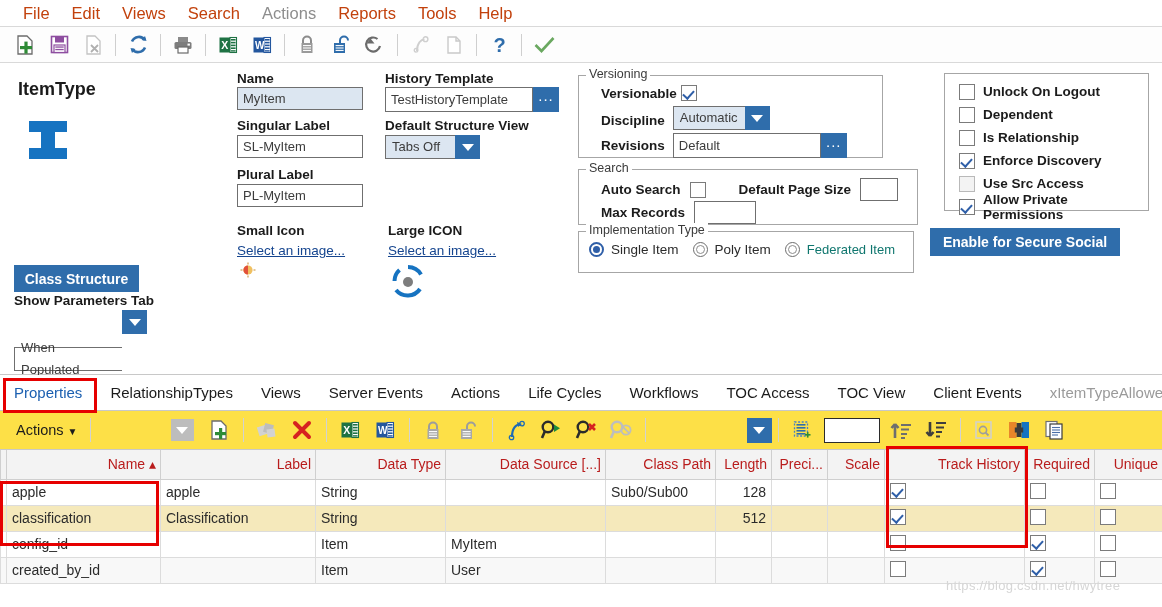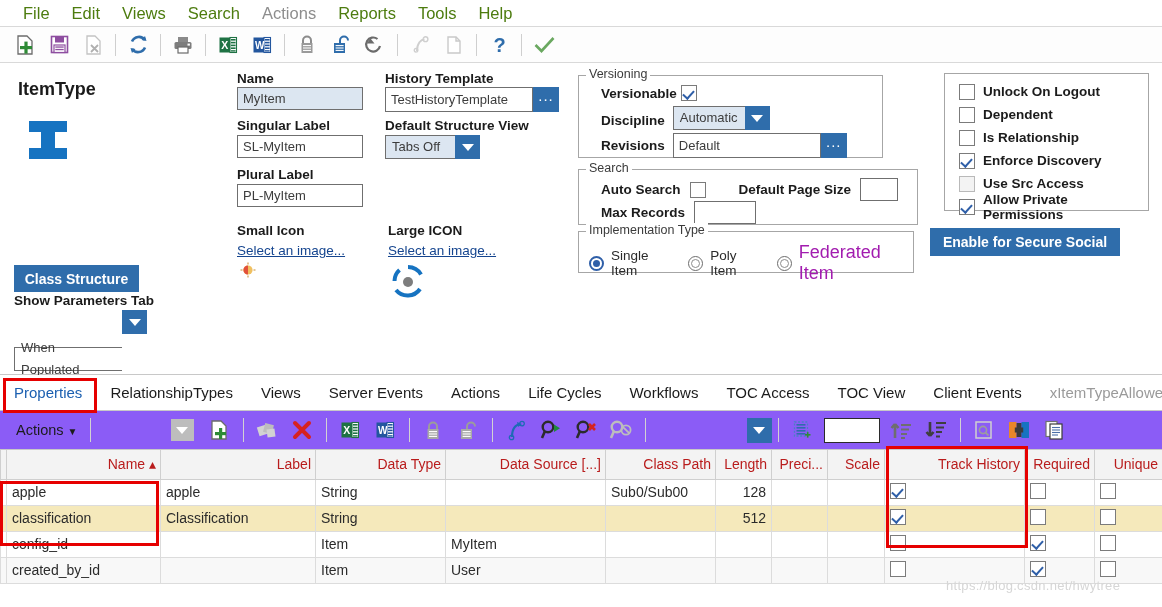--- a/index.html
+++ b/index.html
@@ -13,21 +13,21 @@
   }
   #app { position: relative; width: 1162px; height: 607px; }
 
   
   .menubar {
     position: absolute; top: 0; left: 0; width: 1162px; height: 27px;
     background: #ffffff; border-bottom: 1px solid #d9d9d9;
     display: flex; align-items: center; padding-left: 12px;
   }
   .menubar .mi {
-    font-size: 16.5px; color: #4d7c0f; padding: 0 11px; line-height: 27px;
+    font-size: 16.5px; color: #c2410c; padding: 0 11px; line-height: 27px;
     cursor: default; white-space: nowrap;
   }
   .menubar .mi.dim { color: #8d8d8d; }
 
   
   .toolbar {
     position: absolute; top: 27px; left: 0; width: 1162px; height: 36px;
     background: #fdfdfd; border-bottom: 1px solid #d9d9d9;
     display: flex; align-items: center; padding-left: 8px; gap: 0px;
   }
@@ -129,21 +129,21 @@
   .tab {
     font-size: 15px; color: #1b1b1b; padding: 0 14px; height: 34px;
     line-height: 34px; white-space: nowrap; cursor: default;
   }
   .tab.active { color: #1b5fb0; }
   .tab.dim { color: #9a9a9a; }
 
   
   .gtoolbar {
     position: absolute; top: 411px; left: 0; width: 1162px; height: 39px;
-    background: #8b5cf6; border-bottom: 1px solid #c8c8c8;
+    background: #fde047; border-bottom: 1px solid #c8c8c8;
     display: flex; align-items: center; padding-left: 10px;
   }
   .gsep { width: 1px; height: 24px; background: #d2d2d2; margin: 0 6px; }
   .gbtn {
     width: 35px; height: 32px; display: flex; align-items: center;
     justify-content: center; cursor: default;
   }
   .actions-menu { font-size: 14.5px; color: #1b1b1b; padding: 0 6px; }
 
   
@@ -448,21 +448,21 @@
     </div>
 
     <div class="grp" style="left:578px;top:168px;width:336px;height:42px;">
       <div class="cap">Implementation Type</div>
       <div style="position:absolute;left:10px;top:10px;display:flex;align-items:center;gap:7px;">
         <span class="radio on"></span>
         <span style="font-size:13.5px;color:#2b2b2b;">Single Item</span>
         <span class="radio off" style="margin-left:7px;"></span>
         <span style="font-size:13.5px;color:#2b2b2b;">Poly Item</span>
         <span class="radio off" style="margin-left:7px;"></span>
-        <span style="font-size:18px;color:#a21caf;">Federated Item</span>
+        <span style="font-size:13px;color:#0f766e;">Federated Item</span>
       </div>
     </div>
 
     <div class="optbox" style="left:944px;top:10px;width:205px;height:138px;">
       <div style="position:absolute;left:14px;top:6px;">
         <div class="optrow">
           <span class="cb"></span>
           <span>Unlock On Logout</span>
         </div>
         <div class="optrow">

